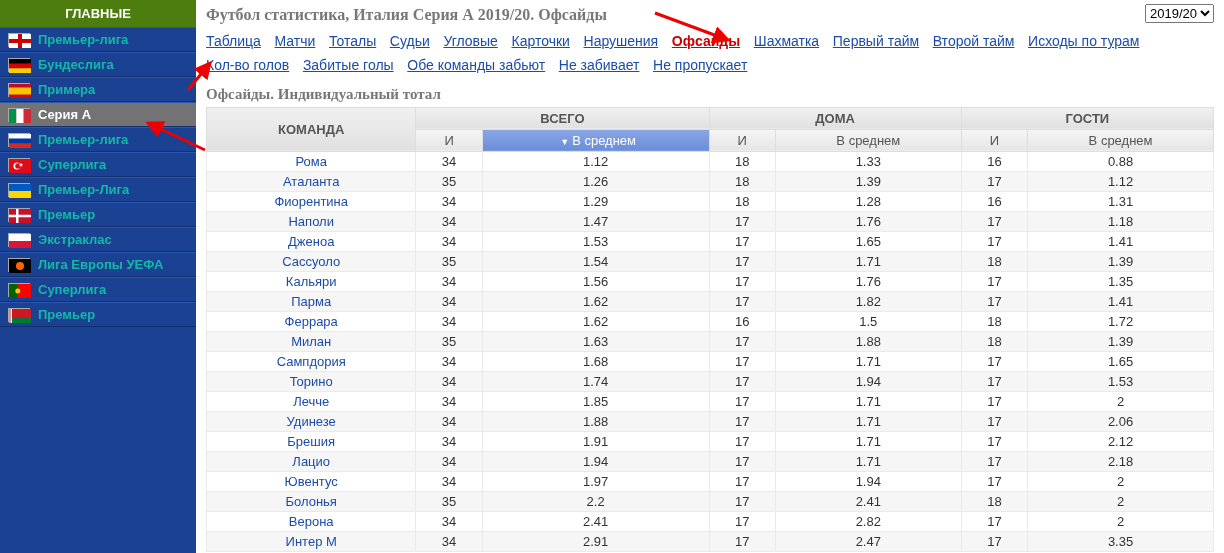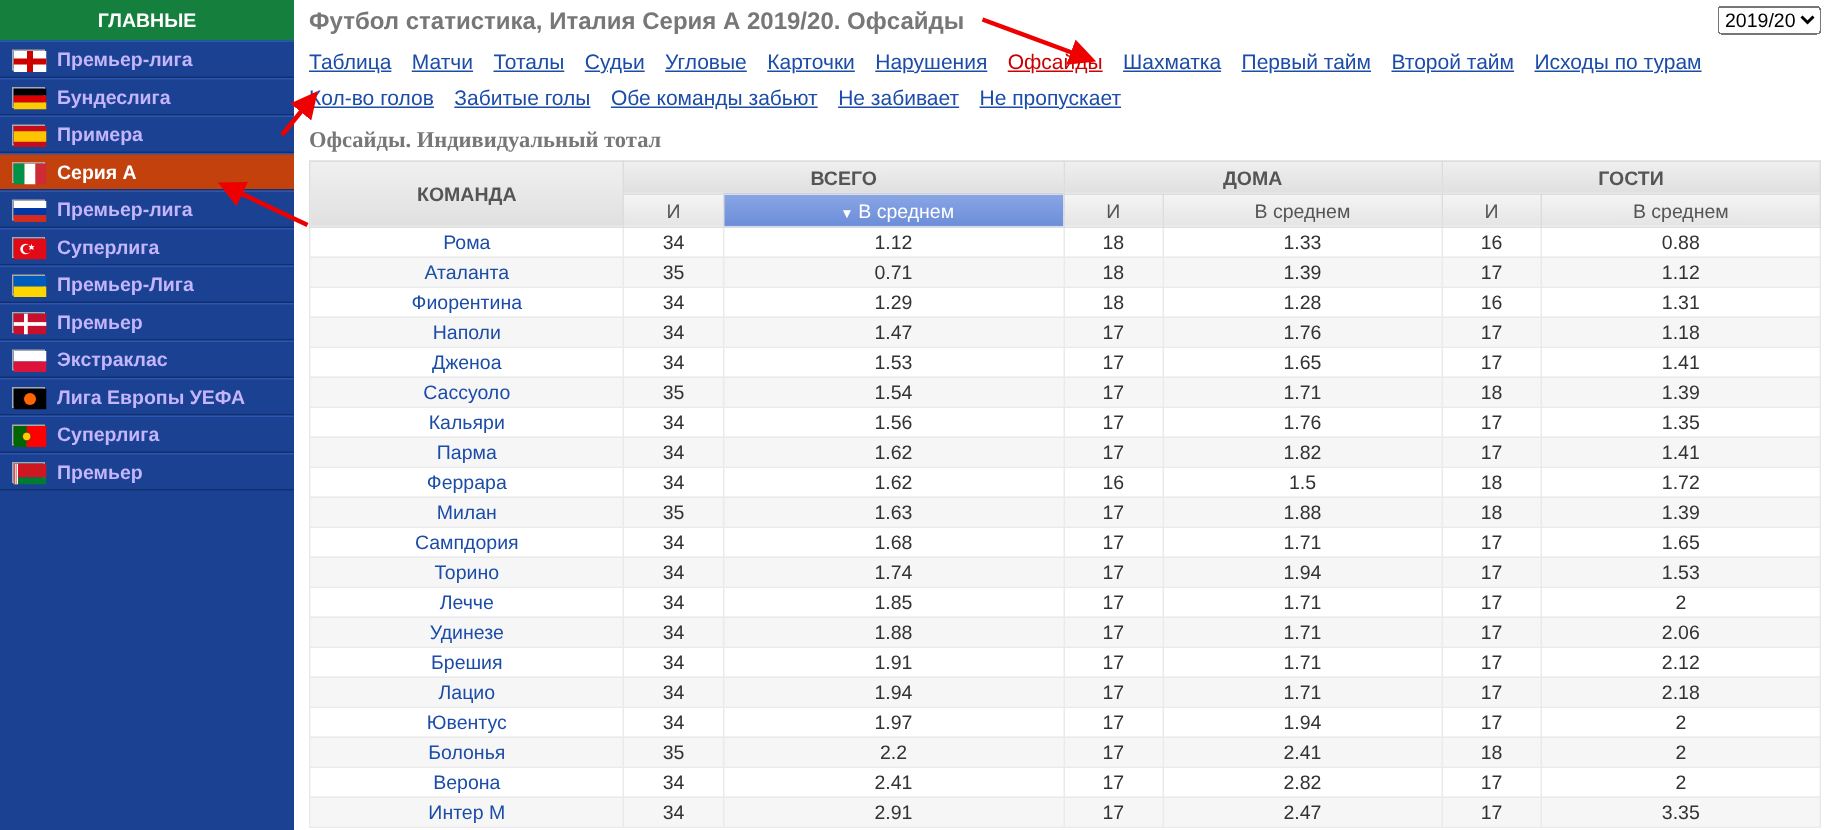--- a/index.html
+++ b/index.html
@@ -1,28 +1,28 @@
 <!DOCTYPE html>
 <html><head>
 <meta charset="utf-8">
 <style>
   * { box-sizing: border-box; margin: 0; padding: 0; }
   body { font-family: Arial, sans-serif; font-size: 13px; color: #333; background: #fff; }
   .container { display: flex; width: 1224px; }
   .sidebar { width: 196px; background: #1b4292; color: #fff; }
-  .sidebar-header { text-align: center; padding: 6px 4px; font-weight: bold; font-size: 13px; background: #15803d; }
-  .sidebar-item { display: flex; align-items: center; padding: 4px 8px; border-top: 1px solid #2a55b0; border-bottom: 1px solid #12306d; cursor: pointer; font-weight: bold; color: #c4b5fd; }
-  .sidebar-item.active { background: #c2410c; color: #fff; }
+  .sidebar-header { text-align: center; padding: 6px 4px; font-weight: bold; font-size: 13px; background: #4d7c0f; }
+  .sidebar-item { display: flex; align-items: center; padding: 4px 8px; border-top: 1px solid #2a55b0; border-bottom: 1px solid #12306d; cursor: pointer; font-weight: bold; color: #14b8a6; }
+  .sidebar-item.active { background: #737373; color: #fff; }
   .flag { width: 22px; height: 14px; margin-right: 8px; border: 1px solid #aaa; display: inline-block; flex-shrink: 0; }
   .main { flex: 1; padding: 4px 10px 10px 10px; }
-  .page-title { font-size: 16px; font-weight: bold; color: #777; margin: 2px 0 6px 0; }
+  .page-title { font-size: 16px; font-weight: bold; color: #777; margin: 2px 0 6px 0; font-family: Liberation Serif, serif; }
   .season-select { float: right; font-size: 13px; }
   .tabs { margin-bottom: 4px; line-height: 1.7; }
   .tabs a { color: #1b4ca8; text-decoration: underline; margin-right: 10px; cursor: pointer; font-size: 14px; }
-  .tabs a.active { color: #c00; font-weight: normal; text-decoration: underline; }
+  .tabs a.active { color: #c00; font-weight: bold; text-decoration: underline; }
   .section-title { font-size: 15px; font-weight: bold; color: #777; margin: 8px 0 4px 0; font-family: Liberation Serif, serif; }
   table { width: 100%; border-collapse: collapse; font-size: 13px; }
   thead th { background: #eaeaea; background: linear-gradient(#f5f5f5, #e5e5e5); border: 1px solid #ddd; padding: 3px 6px; font-weight: normal; color: #555; text-align: center; }
   thead tr:first-child th { font-weight: bold; background: linear-gradient(#f0f0f0, #e0e0e0); }
   thead th.sorted { background: #7a9ae0; background: linear-gradient(#89a6e5, #6c8dd9); color: #fff; padding-left: 11px; }
   tbody td { border: 1px solid #eaeaea; padding: 2px 6px; text-align: center; }
   tbody tr:nth-child(even) { background: #f6f6f6; }
   tbody td.team { text-align: center; color: #1b4ca8; cursor: pointer; }
   .sort-arrow { font-size: 9px; margin-right: 3px; }
   .arrow-overlay { position: absolute; pointer-events: none; }
@@ -164,21 +164,21 @@
             <td>34</td>
             <td>1.12</td>
             <td>18</td>
             <td>1.33</td>
             <td>16</td>
             <td>0.88</td>
           </tr>
           <tr>
             <td class="team">Аталанта</td>
             <td>35</td>
-            <td>0.71</td>
+            <td>1.26</td>
             <td>18</td>
             <td>1.39</td>
             <td>17</td>
             <td>1.12</td>
           </tr>
           <tr>
             <td class="team">Фиорентина</td>
             <td>34</td>
             <td>1.29</td>
             <td>18</td>

